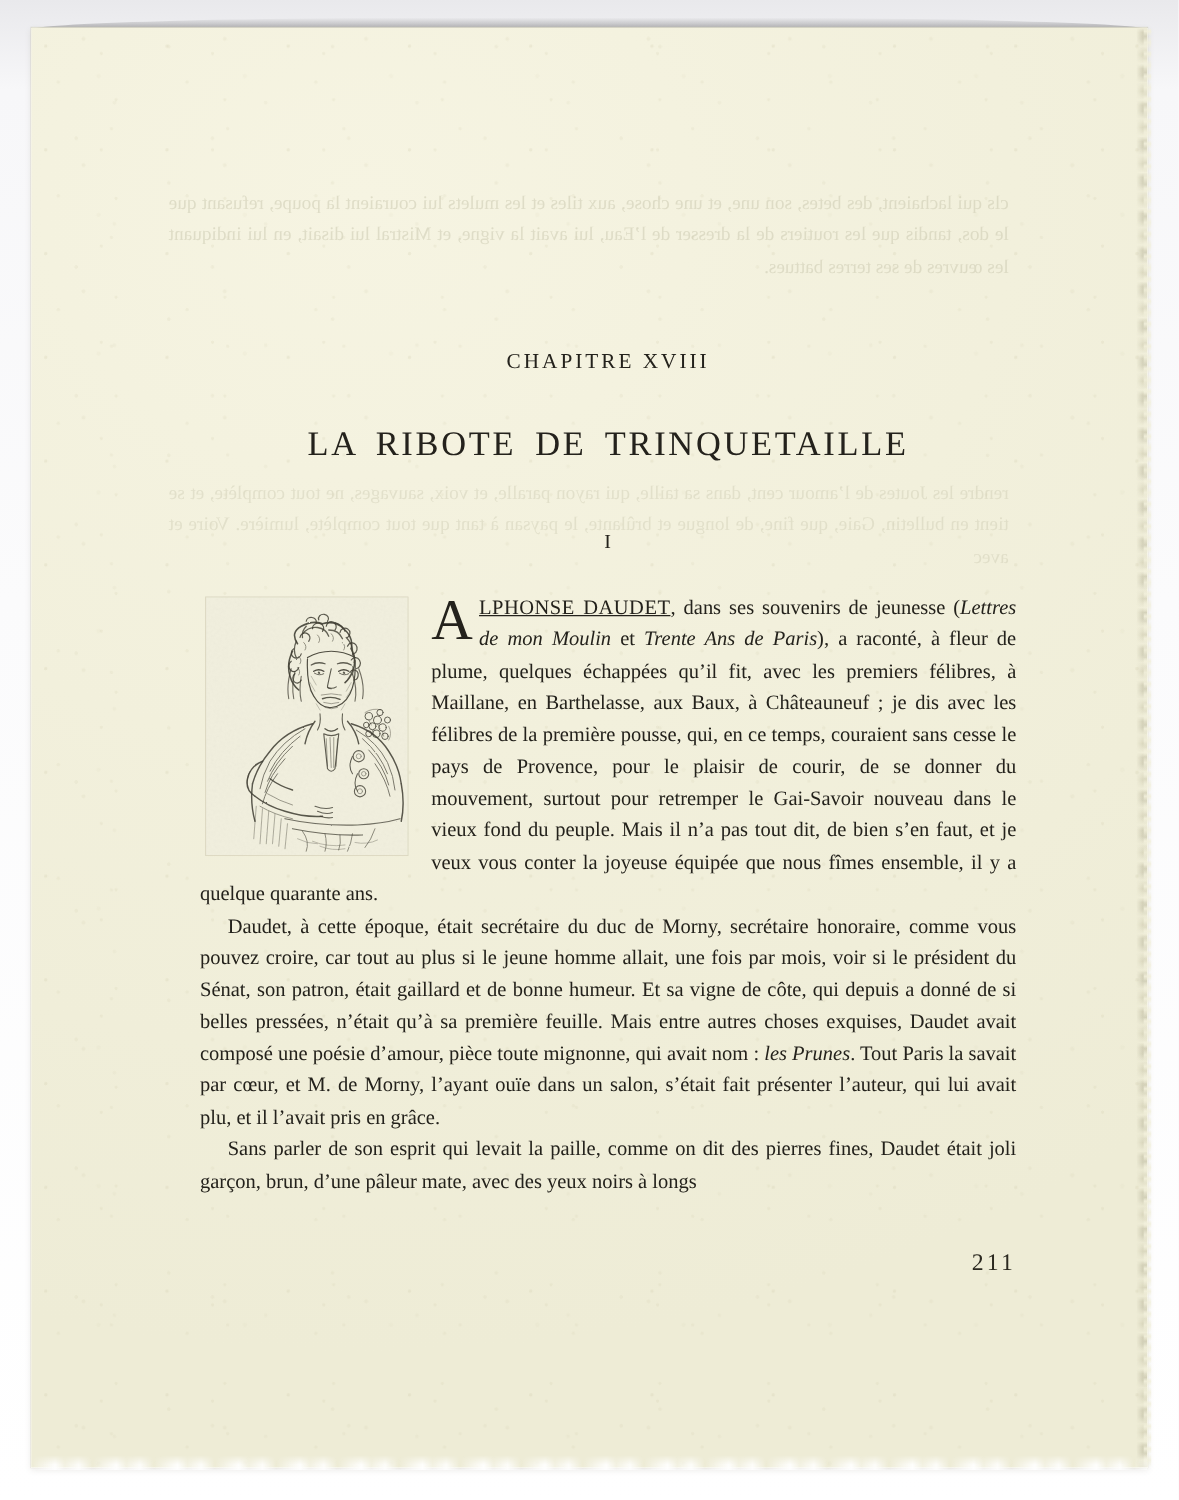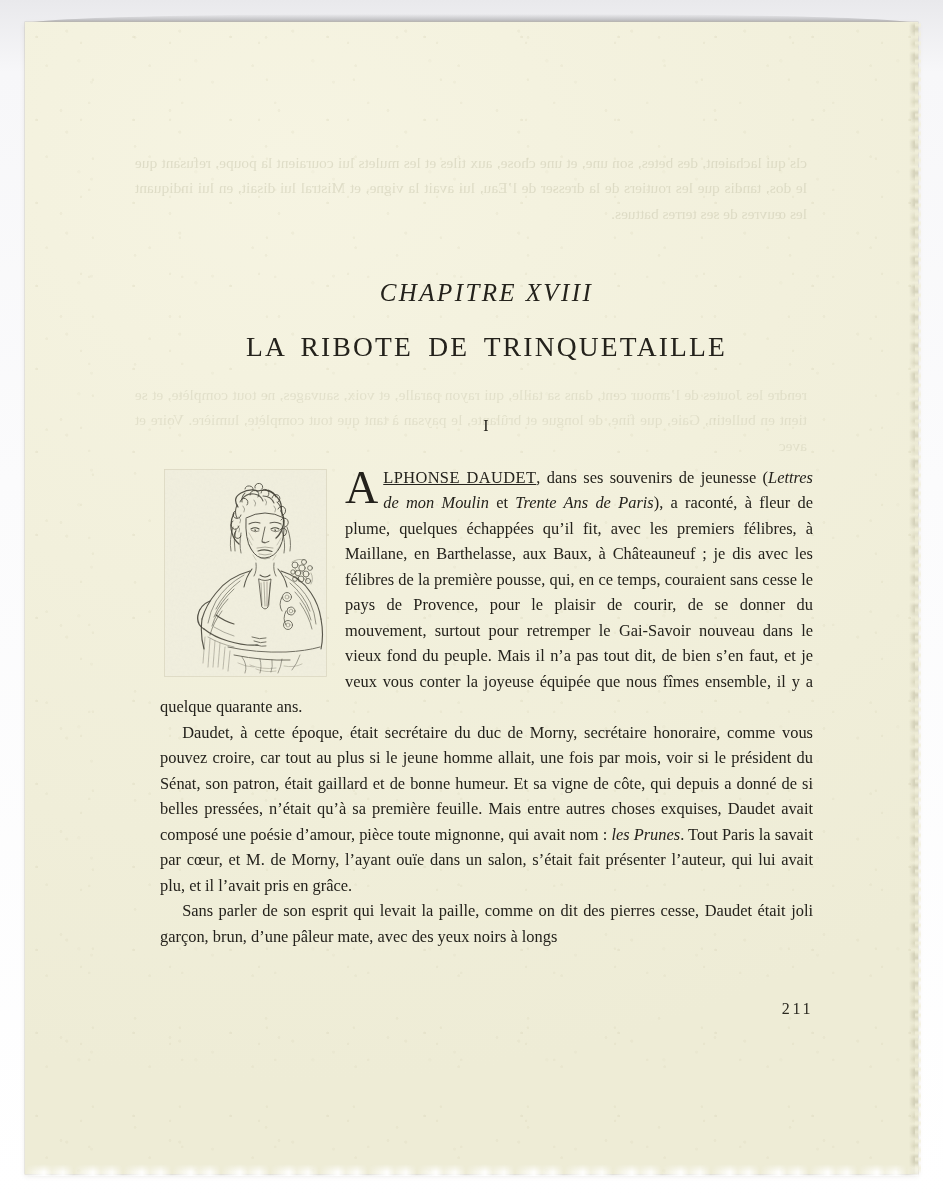--- a/index.html
+++ b/index.html
@@ -157,26 +157,25 @@
   .textblock {
     position: absolute;
     left: 135px;
     top: 258px;
     width: 653px;
     color: #24221c;
   }
 
   .chapter-number {
     text-align: center;
-    font-size: 25px;
+    font-size: 17px;
     letter-spacing: 2.4px;
     line-height: 1;
-    margin: 0 0 28px 0;
+    margin: 0 0 44px 0;
     font-weight: 400;
-    font-style: italic;
   }
 
   .chapter-title {
     text-align: center;
     font-size: 27.5px;
     letter-spacing: 2.2px;
     word-spacing: 6px;
     line-height: 1;
     margin: 0 0 56px 0;
     font-weight: 400;
@@ -227,21 +226,21 @@
     margin-top: 1px;
     font-weight: 400;
   }
 
   .folio {
     position: absolute;
     left: 135px;
     top: 978px;
     width: 653px;
     text-align: right;
-    font-size: 16px;
+    font-size: 19px;
     letter-spacing: 2.6px;
     color: #2b2920;
     font-family: Liberation Serif, serif;
   }
 
   
   .ink-soft { filter: blur(0.12px); }
 </style>
 </head>
 <body>
@@ -519,20 +518,20 @@
           </g>
 
           <rect x="0" y="0" width="163" height="208" fill="#b9b49a" opacity="0.045"></rect>
         </svg>
       </figure>
 
       <p class="body-text"><span class="dropcap">A</span><span class="smallcaps">LPHONSE DAUDET</span><span>, dans ses souvenirs de jeunesse </span>(<span class="ital">Lettres de mon Moulin</span><span> et </span><span class="ital">Trente Ans de Paris</span><span>), a raconté, à fleur de plume, quelques échappées qu’il fit, avec les premiers félibres, à Maillane, en Barthelasse, aux Baux, à Châteauneuf ; je dis avec les félibres de la première pousse, qui, en ce temps, couraient sans cesse le pays de Provence, pour le plaisir de courir, de se donner du mouvement, surtout pour retremper le Gai-Savoir nouveau dans le vieux fond du peuple. Mais il n’a pas tout dit, de bien s’en faut, et je veux vous conter la joyeuse équipée que nous fîmes ensemble, il y a quelque quarante ans.</span></p>
 
       <p class="body-text"><span>Daudet, à cette époque, était secrétaire du duc de Morny, secrétaire honoraire, comme vous pouvez croire, car tout au plus si le jeune homme allait, une fois par mois, voir si le président du Sénat, son patron, était gaillard et de bonne humeur. Et sa vigne de côte, qui depuis a donné de si belles pressées, n’était qu’à sa première feuille. Mais entre autres choses exquises, Daudet avait composé une poésie d’amour, pièce toute mignonne, qui avait nom : </span><span class="ital">les Prunes</span><span>. Tout Paris la savait par cœur, et M. de Morny, l’ayant ouïe dans un salon, s’était fait présenter l’auteur, qui lui avait plu, et il l’avait pris en grâce.</span></p>
 
-      <p class="body-text">Sans parler de son esprit qui levait la paille, comme on dit des pierres cesse, Daudet était joli garçon, brun, d’une pâleur mate, avec des yeux noirs à longs</p>
+      <p class="body-text">Sans parler de son esprit qui levait la paille, comme on dit des pierres fines, Daudet était joli garçon, brun, d’une pâleur mate, avec des yeux noirs à longs</p>
 
     </div>
 
     <div class="folio ink-soft">211</div>
 
   </div>
 </div>
 
 </body></html>

